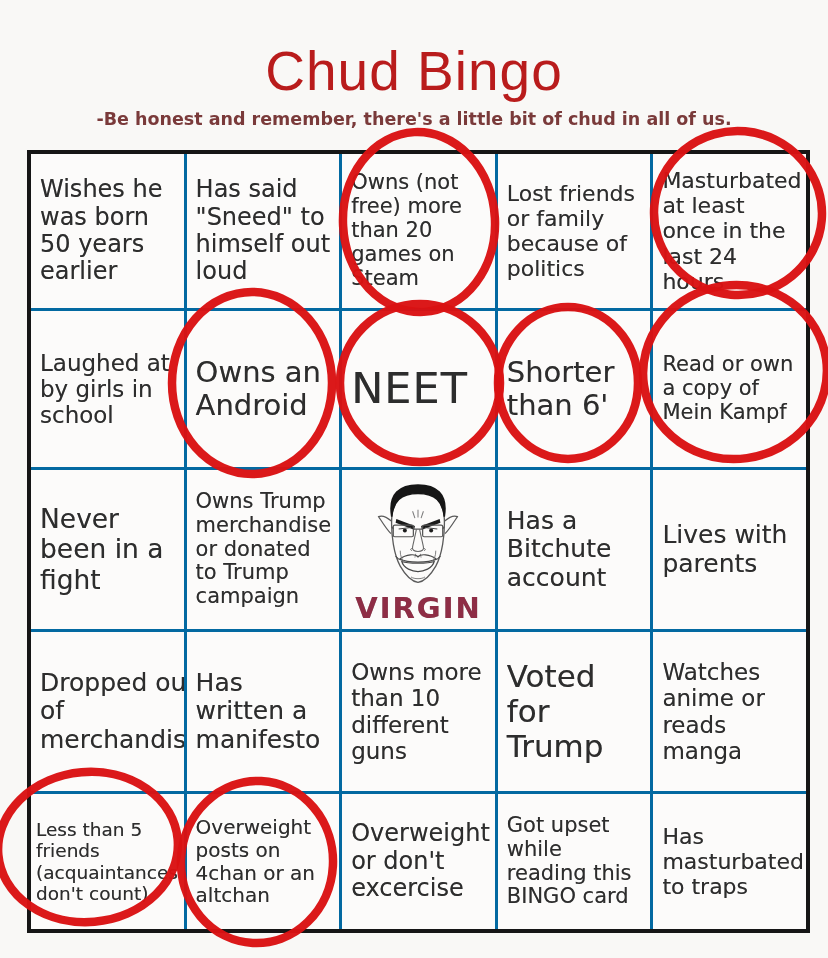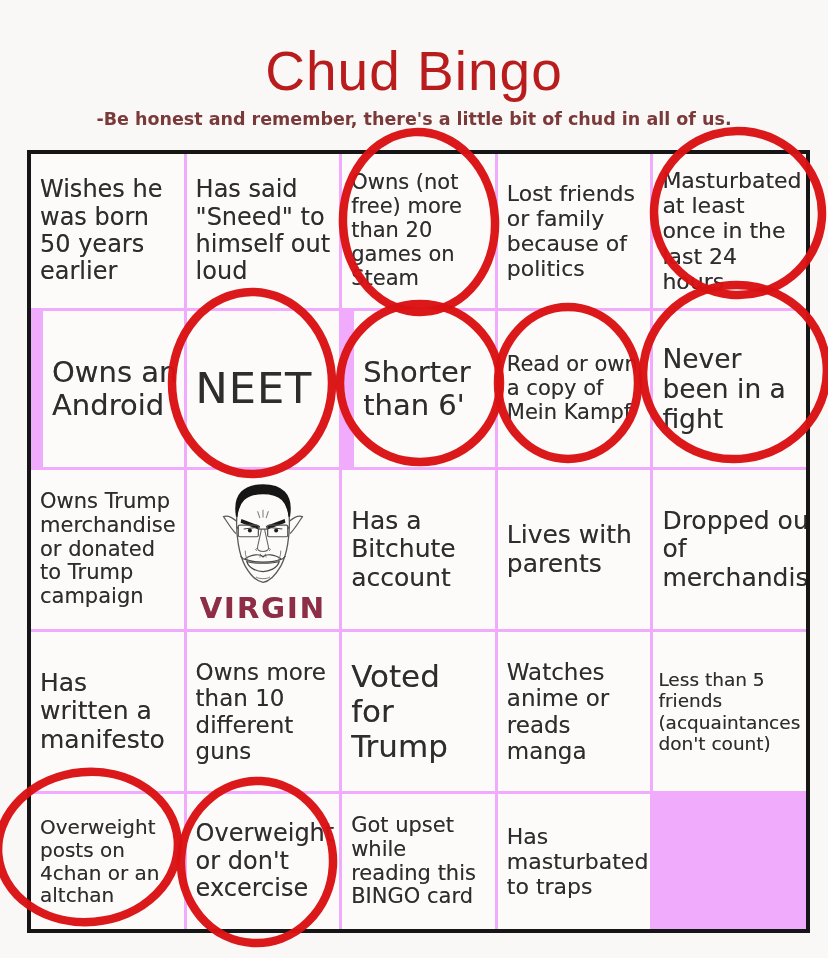--- a/index.html
+++ b/index.html
@@ -6,31 +6,31 @@
   body{width:828px;height:958px;background:#f7f6f5;font-family:"DejaVu Sans","Liberation Sans",sans-serif;}
   .page{position:relative;width:828px;height:958px;overflow:hidden;background:#f9f8f6;}
 
   .title{position:absolute;top:4px;left:0;width:100%;text-align:center;
          font-family:"Liberation Sans","DejaVu Sans",sans-serif;
          font-size:55px;font-weight:400;letter-spacing:1px;color:#b91c1c;line-height:1.1;}
   .subtitle{position:absolute;top:109px;left:0;width:100%;text-align:center;
             font-size:17.5px;font-weight:700;color:#7a3a3a;letter-spacing:0px;}
 
   .board{position:absolute;left:27px;top:150px;width:783px;height:783px;
-         box-sizing:border-box;border:4px solid #161616;background:#f0abfc;
+         box-sizing:border-box;border:4px solid #161616;background:#0369a1;
          display:grid;grid-template-columns:repeat(5,1fr);
          grid-template-rows:154px 156px 159px 159px 1fr;gap:3px;}
   .cell{background:#fcfbfa;color:#2d2d2d;display:flex;flex-direction:column;
         justify-content:center;align-items:flex-start;padding:4px 4px 4px 9px;
         line-height:1.14;overflow:hidden;text-shadow:0 0 .5px rgba(40,40,40,.45);}
   .cell.center{align-items:center;justify-content:flex-start;padding:4px 2px;}
 
   .fs18{font-size:18.5px;} .fs20{font-size:20px;} .fs21{font-size:21px;}
   .fs22{font-size:22px;} .fs23{font-size:23px;} .fs24{font-size:24px;}
-  .fs25{font-size:25px;} .fs26{font-size:26.5px;} .fs29{font-size:29px;margin-left:12px;}
+  .fs25{font-size:25px;} .fs26{font-size:26.5px;} .fs29{font-size:29px;}
   .fs31{font-size:31px;} .fs42{font-size:43px;letter-spacing:1px;}
 
   .virgin-label{font-size:29px;font-weight:700;letter-spacing:2px;color:#8e2d45;margin-top:-2px;}
   .wojak{width:104px;height:120px;margin-top:4px;}
 
   .overlay{position:absolute;left:0;top:0;width:828px;height:958px;pointer-events:none;}
   .overlay ellipse{fill:none;stroke:#da1213;stroke-width:8.5;stroke-opacity:.97;}
 </style>
 </head>
 <body>
@@ -40,20 +40,21 @@
   <h1 class="title">Chud Bingo</h1>
   <div class="subtitle">-Be honest and remember, there's a little bit of chud in all of us.</div>
 
   <div class="board">
     <div class="cell fs24">Wishes he was born 50 years earlier</div>
     <div class="cell fs24">Has said "Sneed" to himself out loud</div>
     <div class="cell fs21">Owns (not free) more than 20 games on Steam</div>
     <div class="cell fs22">Lost friends or family because of politics</div>
     <div class="cell fs22">Masturbated at least once in the last 24 hours</div>
 
+    <div class="cell fs23">Laughed at by girls in school</div>
     <div class="cell fs29">Owns an Android</div>
     <div class="cell fs42">NEET</div>
     <div class="cell fs29">Shorter than 6'</div>
     <div class="cell fs21">Read or own a copy of Mein Kampf</div>
 
     <div class="cell fs26">Never been in a fight</div>
     <div class="cell fs21">Owns Trump merchandise or donated to Trump campaign</div>
     <div class="cell center">
       <svg class="wojak" viewBox="0 0 130 150">
         <path d="M65,16 C44,16 32,30 31,52 C30,74 34,100 42,114 C50,128 58,134 65,135 C72,134 80,128 88,114 C96,100 100,74 99,52 C98,30 86,16 65,16 Z" fill="#fcfbfa" stroke="#5a5a5a" stroke-width="1.7"></path>

